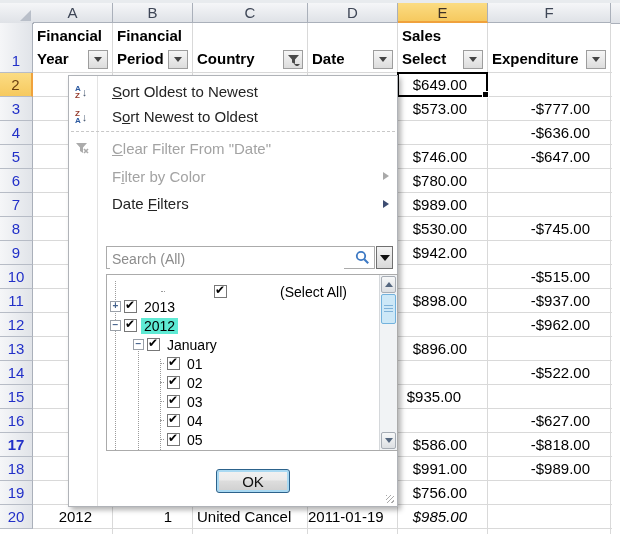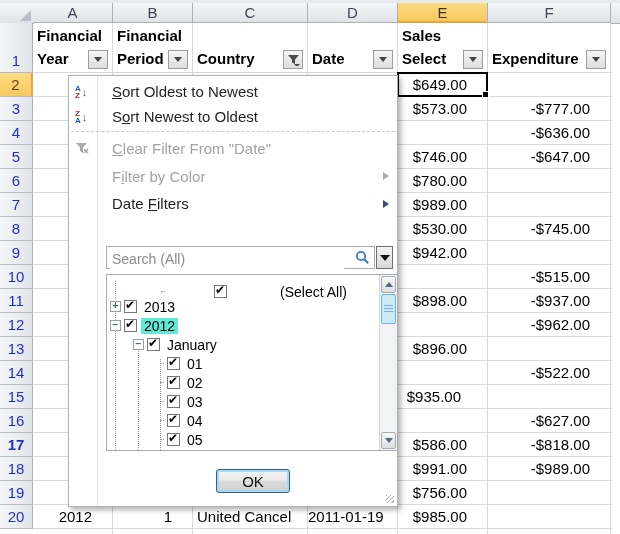--- a/index.html
+++ b/index.html
@@ -208,21 +208,21 @@
       <div class="abs cell ra" style="left: 488px; width: 123px; top: 313px;">-$962.00</div>
       <div class="abs cell ra" style="left: 398px; width: 90px; top: 337px;">$896.00</div>
       <div class="abs cell ra" style="left: 488px; width: 123px; top: 361px;">-$522.00</div>
       <div class="abs cell ra" style="left: 398px; width: 84px; top: 385px;">$935.00</div>
       <div class="abs cell ra" style="left: 488px; width: 123px; top: 409px;">-$627.00</div>
       <div class="abs cell ra" style="left: 398px; width: 90px; top: 433px;">$586.00</div>
       <div class="abs cell ra" style="left: 488px; width: 123px; top: 433px;">-$818.00</div>
       <div class="abs cell ra" style="left: 398px; width: 90px; top: 457px;">$991.00</div>
       <div class="abs cell ra" style="left: 488px; width: 123px; top: 457px;">-$989.00</div>
       <div class="abs cell ra" style="left: 398px; width: 90px; top: 481px;">$756.00</div>
-      <div class="abs cell ra" style="left: 398px; width: 90px; top: 505px;">$985.00</div>
+      <div class="abs cell ra" style="left: 398px; width: 90px; top: 505px; font-style: italic;">$985.00</div>
       <div class="abs cell ra" style="left: 33px; width: 80px; top: 505px;">2012</div>
       <div class="abs cell ra" style="left: 113px; width: 80px; top: 505px;">1</div>
       <div class="abs cell la" style="left: 193px; width: 115px; top: 505px;">United Cancel</div>
       <div class="abs cell ra" style="left: 308px; width: 90px; top: 505px;">2011-01-19</div>
     </div>
   <div class="abs selbox">
     <div class="fillhandle"></div>
   </div>
 
   <div class="abs menu">

